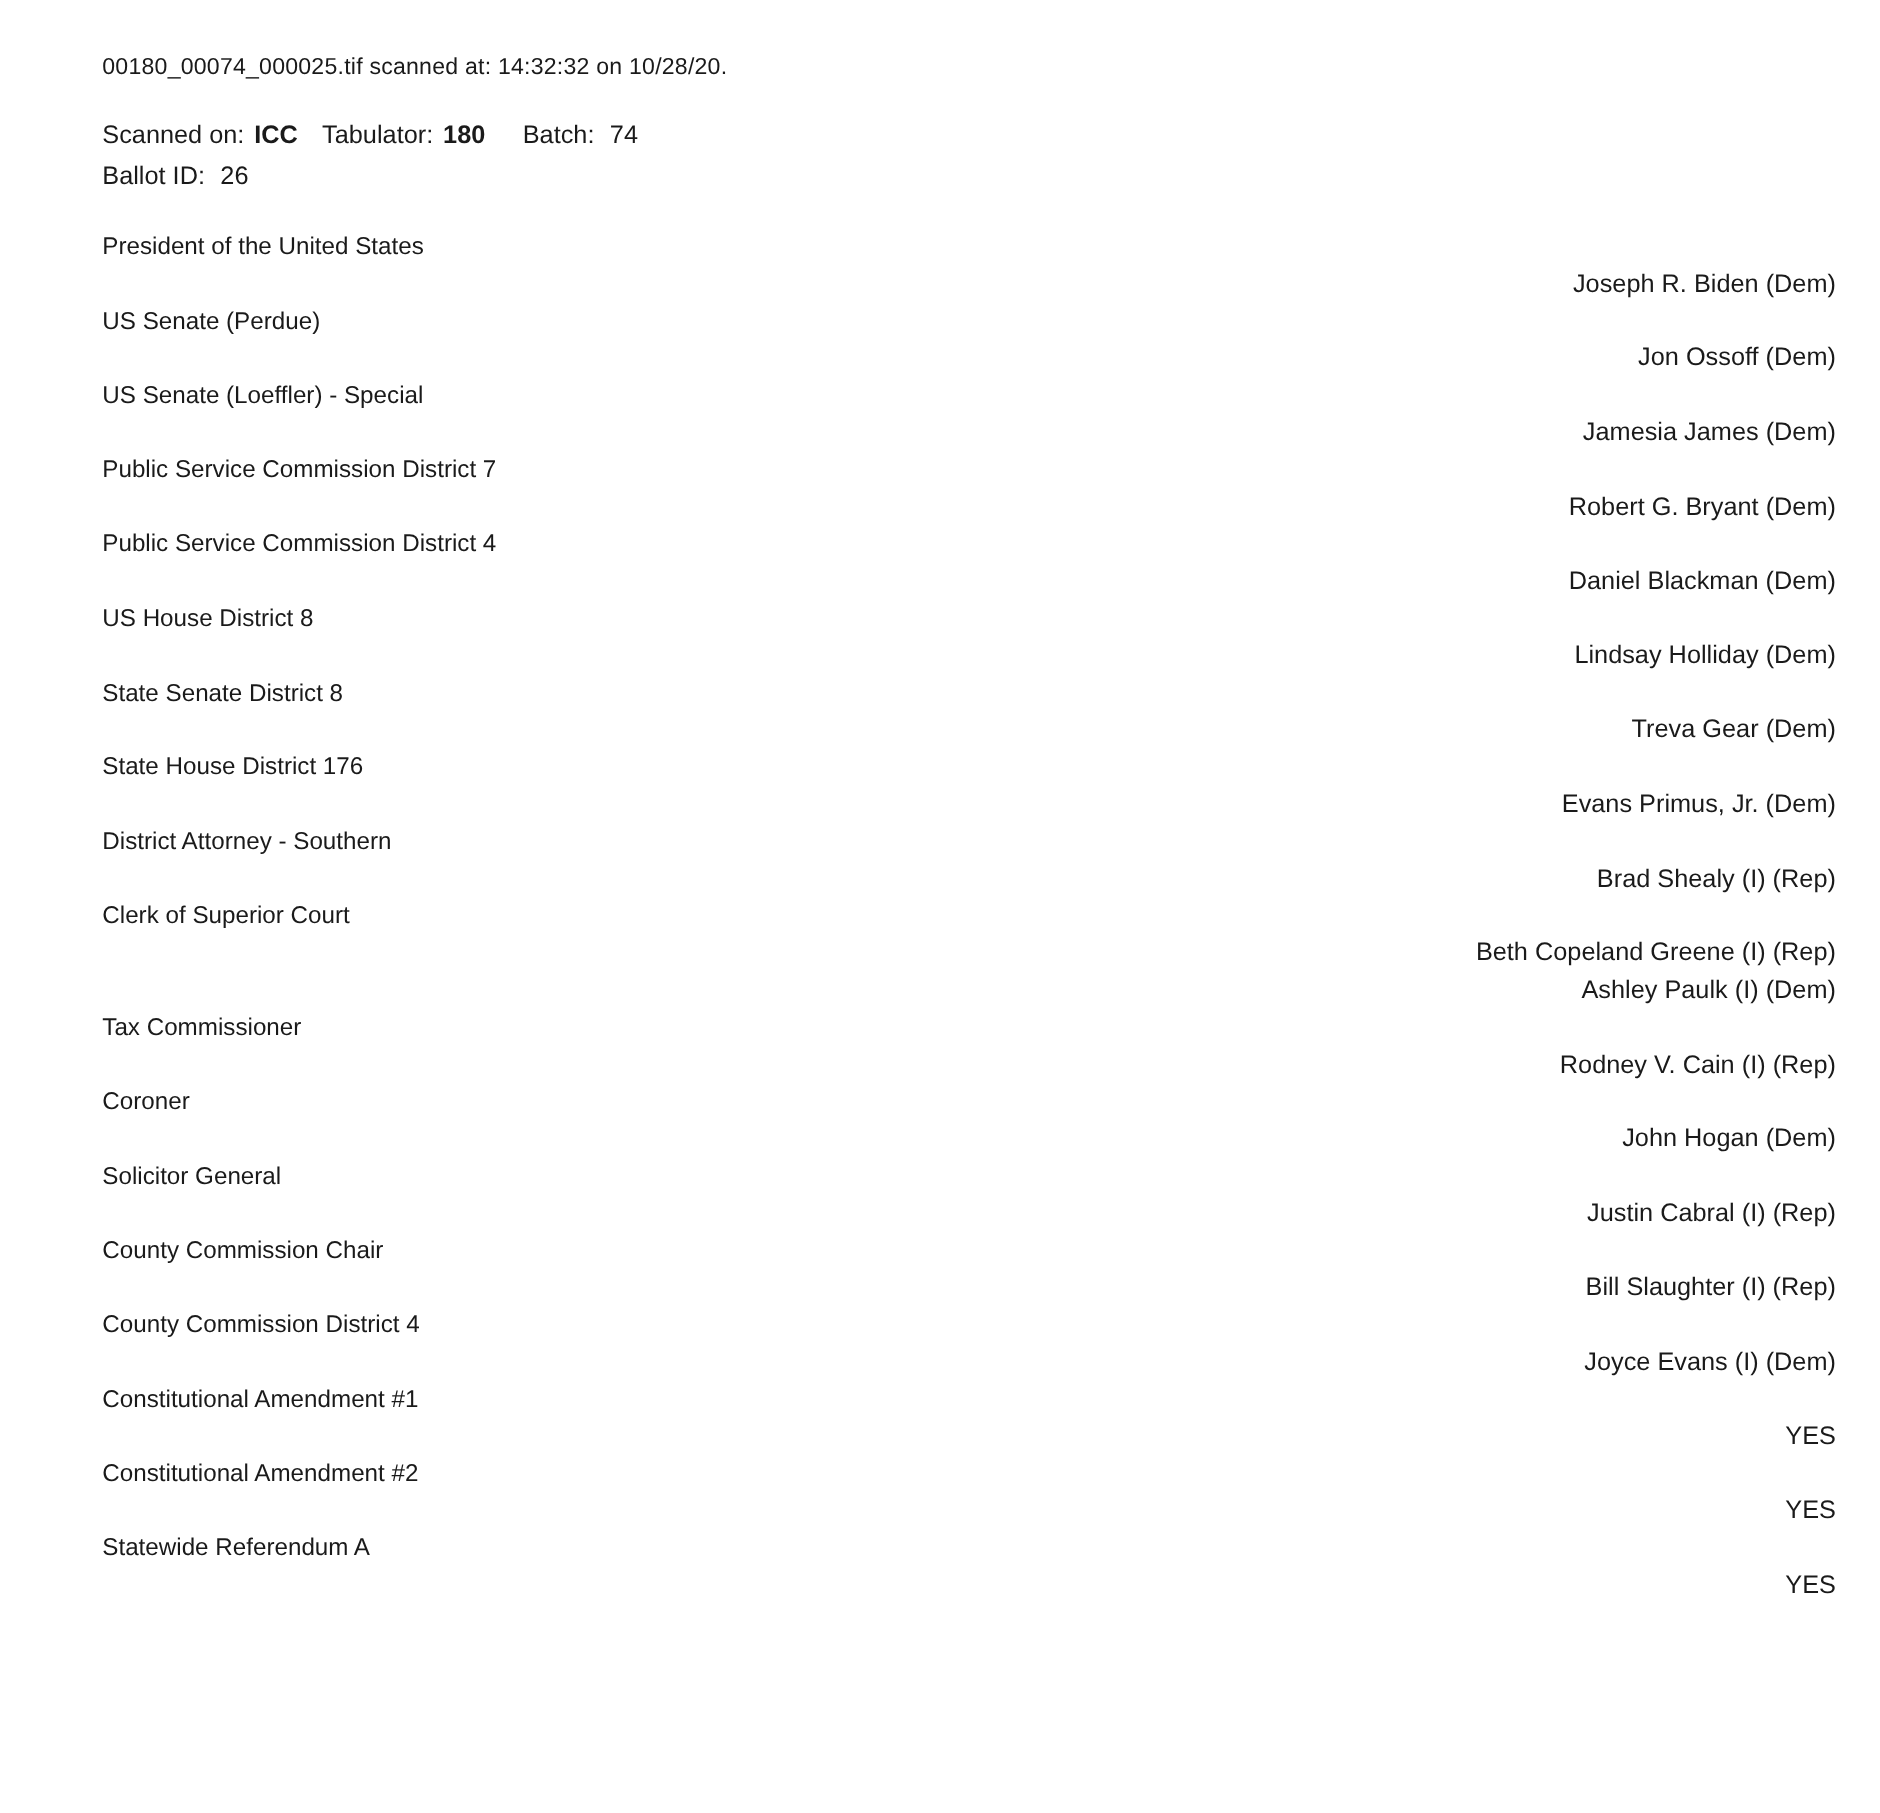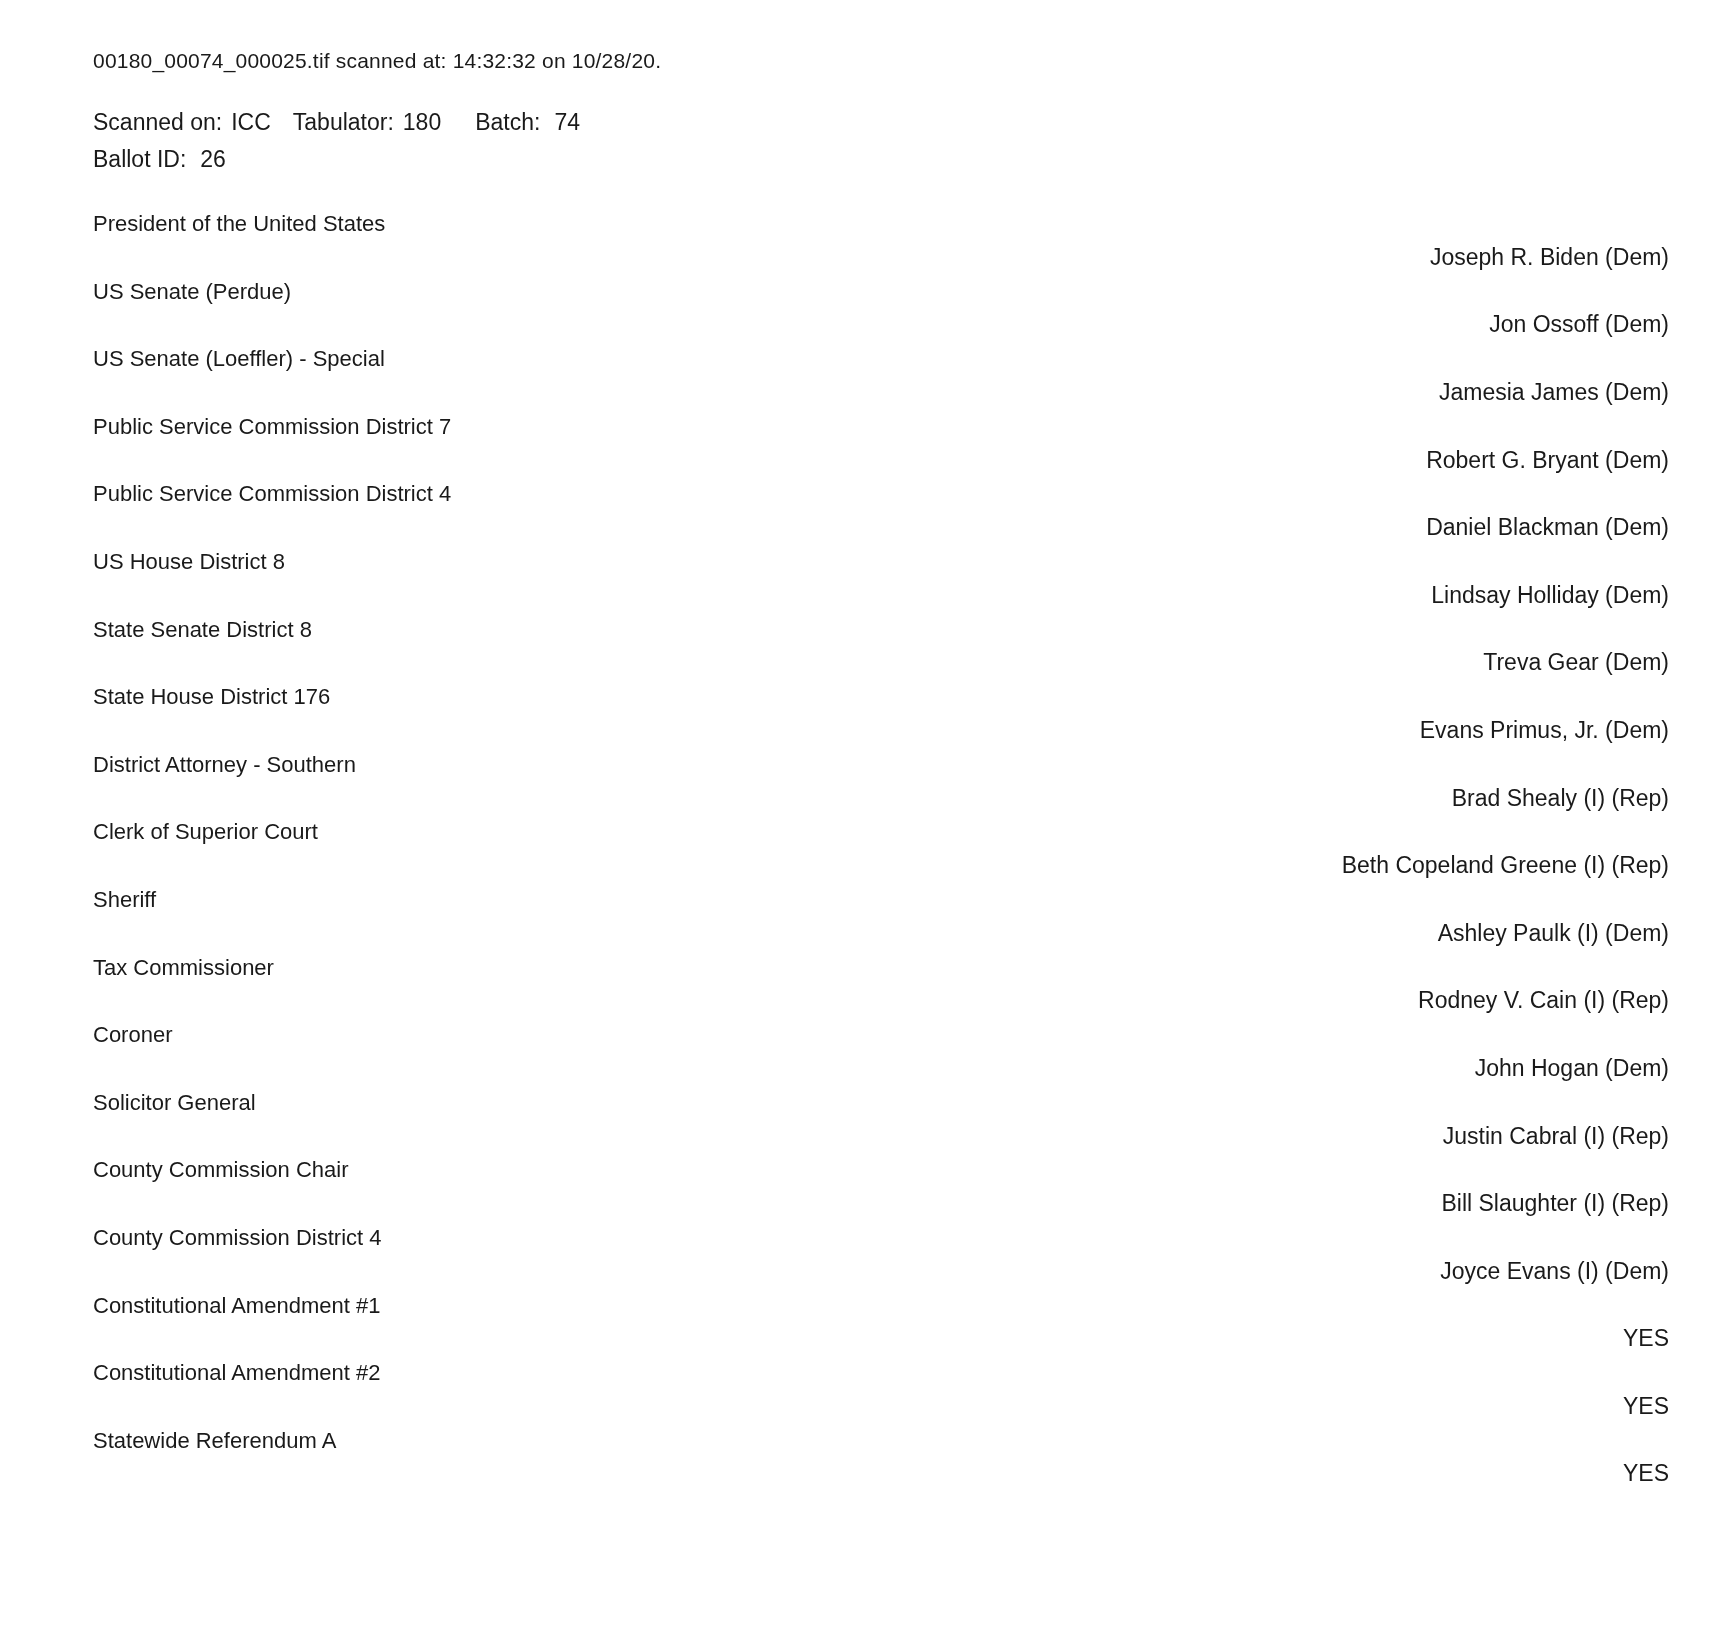--- a/index.html
+++ b/index.html
@@ -26,21 +26,21 @@
   }
   .meta-block {
     margin-top: 30px;
   }
   .meta-line {
     font-size: 23px;
     line-height: 37px;
     white-space: nowrap;
   }
   .meta-line .pair { display: inline-block; text-align: right; }
-  .meta-line .value { margin-left: 9px; }
+  .meta-line .value { margin-left: 9px; font-weight: bold; }
   .meta-line .gap-md { margin-left: 22px; }
   .meta-line .gap-lg { margin-left: 34px; }
   .meta-line .value-wide { margin-left: 14px; }
   .contest-list {
     list-style: none;
     margin: 29px 0 0 0;
     padding: 0;
   }
   .contest-title {
     font-size: 22px;
@@ -116,21 +116,20 @@
       <div class="contest-title">District Attorney - Southern</div>
       <div class="contest-selection">Brad Shealy (I) (Rep)</div>
     </li>
 
     <li class="contest-row">
       <div class="contest-title">Clerk of Superior Court</div>
       <div class="contest-selection">Beth Copeland Greene (I) (Rep)</div>
     </li>
 
     <li class="contest-row">
-      <div class="contest-title">Sheriff</div>
       <div class="contest-selection">Ashley Paulk (I) (Dem)</div>
     </li>
 
     <li class="contest-row">
       <div class="contest-title">Tax Commissioner</div>
       <div class="contest-selection">Rodney V. Cain (I) (Rep)</div>
     </li>
 
     <li class="contest-row">
       <div class="contest-title">Coroner</div>

